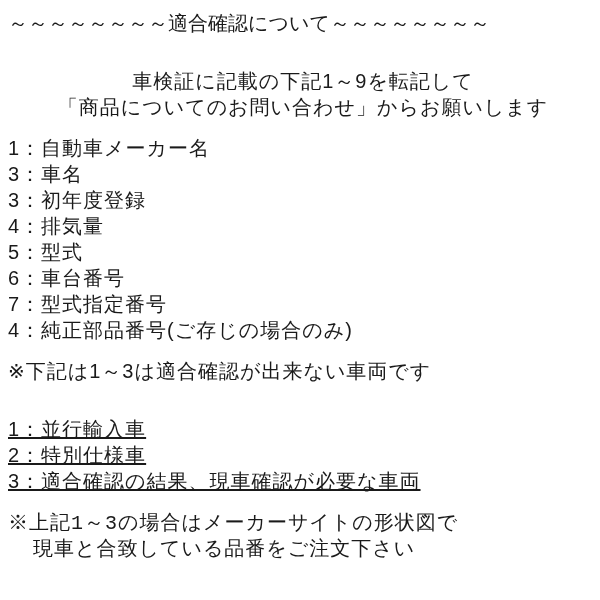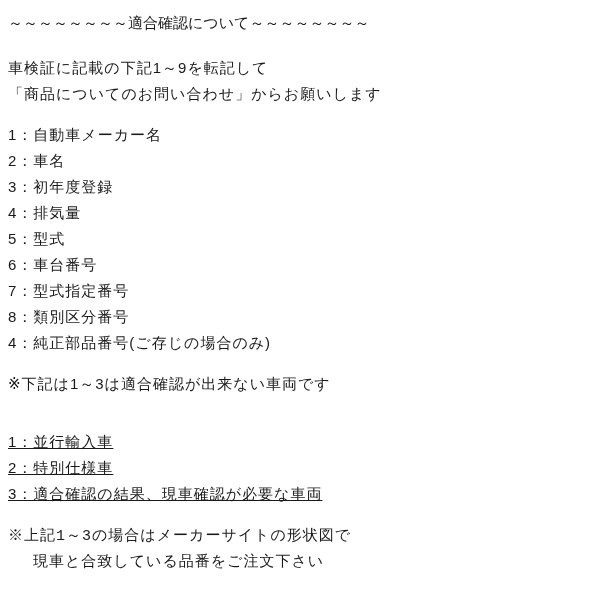--- a/index.html
+++ b/index.html
@@ -10,57 +10,56 @@
     height: 600px;
     overflow: hidden;
   }
   .page {
     box-sizing: border-box;
     width: 600px;
     height: 600px;
     padding: 10px 2px 0 8px;
     font-family: "Liberation Sans", "DejaVu Sans", sans-serif;
     color: #1a1a1a;
-    font-size: 15px;
+    font-size: 20px;
     line-height: 26px;
     letter-spacing: 1px;
   }
   .line { white-space: nowrap; }
   .title {
     white-space: nowrap;
     letter-spacing: 0;
   }
-  .intro   { margin-top: 19px; }
+  .intro   { margin-top: 32px; text-align: center; }
   .items   { margin-top: 15px; }
   .note1   { margin-top: 15px; white-space: nowrap; }
   .excluded{ margin-top: 32px; text-decoration: underline; }
   .footer  { margin-top: 17px; font-family: Liberation Mono, monospace; }
   .indent  { padding-left: 25px; }
 </style>
 </head>
 <body>
 
 <div class="page">
 
   <div class="title">～～～～～～～～適合確認について～～～～～～～～</div>
 
   <div class="intro">
     <div class="line">車検証に記載の下記1～9を転記して</div>
     <div class="line">「商品についてのお問い合わせ」からお願いします</div>
   </div>
 
   <div class="items">
     <div class="line">1：自動車メーカー名</div>
-    <div class="line">2：車名</div>
+    <div class="line">3：車名</div>
     <div class="line">3：初年度登録</div>
     <div class="line">4：排気量</div>
     <div class="line">5：型式</div>
     <div class="line">6：車台番号</div>
     <div class="line">7：型式指定番号</div>
-    <div class="line">8：類別区分番号</div>
     <div class="line">4：純正部品番号(ご存じの場合のみ)</div>
   </div>
 
   <div class="note1">※下記は1～3は適合確認が出来ない車両です</div>
 
   <div class="excluded">
     <div class="line">1：並行輸入車</div>
     <div class="line">2：特別仕様車</div>
     <div class="line">3：適合確認の結果、現車確認が必要な車両</div>
   </div>

